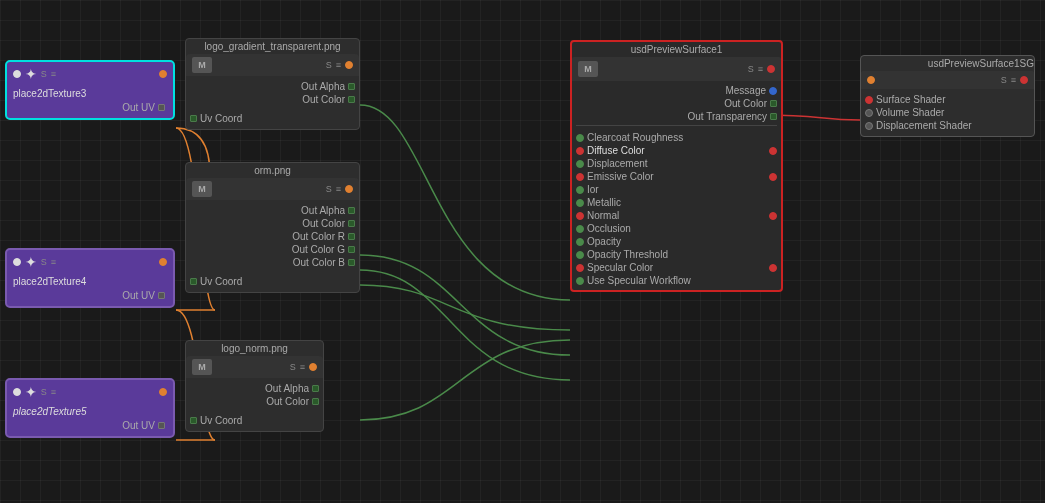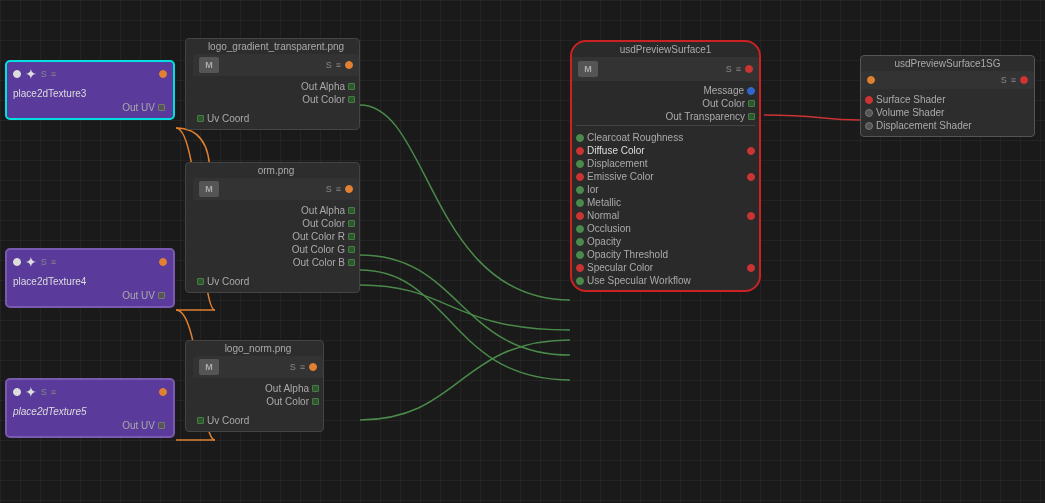--- a/index.html
+++ b/index.html
@@ -17,21 +17,20 @@
       overflow: hidden;
       position: relative;
     }
 
     .node {
       position: absolute;
       background: #2d2d2d;
       border-radius: 4px;
       border: 1px solid #444;
       min-width: 130px;
-      padding-left: 7px;
     }
 
     .node-header {
       display: flex;
       align-items: center;
       padding: 3px 6px;
       border-radius: 4px 4px 0 0;
       gap: 4px;
     }
 
@@ -119,22 +118,22 @@
 
     .place-body {
       padding: 2px 4px 4px 4px;
     }
 
     
     .usd-node {
       position: absolute;
       background: #2a2a2a;
       border: 2px solid #cc2222;
-      border-radius: 16px;
-      width: 191px;
+      border-radius: 4px;
+      width: 213px;
     }
 
     .usd-header {
       display: flex;
       align-items: center;
       padding: 4px 6px;
       background: #333;
       border-radius: 2px 2px 0 0;
       gap: 4px;
     }
@@ -412,21 +411,21 @@
       <span class="port red" style="margin-left:auto;"></span>
     </div>
     <div class="port-row">
       <span class="port green"></span>
       <span class="port-label">Use Specular Workflow</span>
     </div>
   </div>
 </div>
 
 <div class="sg-node" style="left:860px; top:55px;">
-  <div style="font-size:10px; color:#aaa; text-align:center; padding:2px 0;">usdPreviewSurface1SG</div>
+  <div style="font-size:10px; color:#aaa; text-align:right; padding:2px 0;">usdPreviewSurface1SG</div>
   <div class="sg-header">
     <span class="port orange"></span>
     <span style="flex:1;"></span>
     <span class="icon-s">S</span>
     <span class="icon-list">≡</span>
     <span class="port red"></span>
   </div>
   <div class="node-body">
     <div class="port-row">
       <span class="port red"></span>

